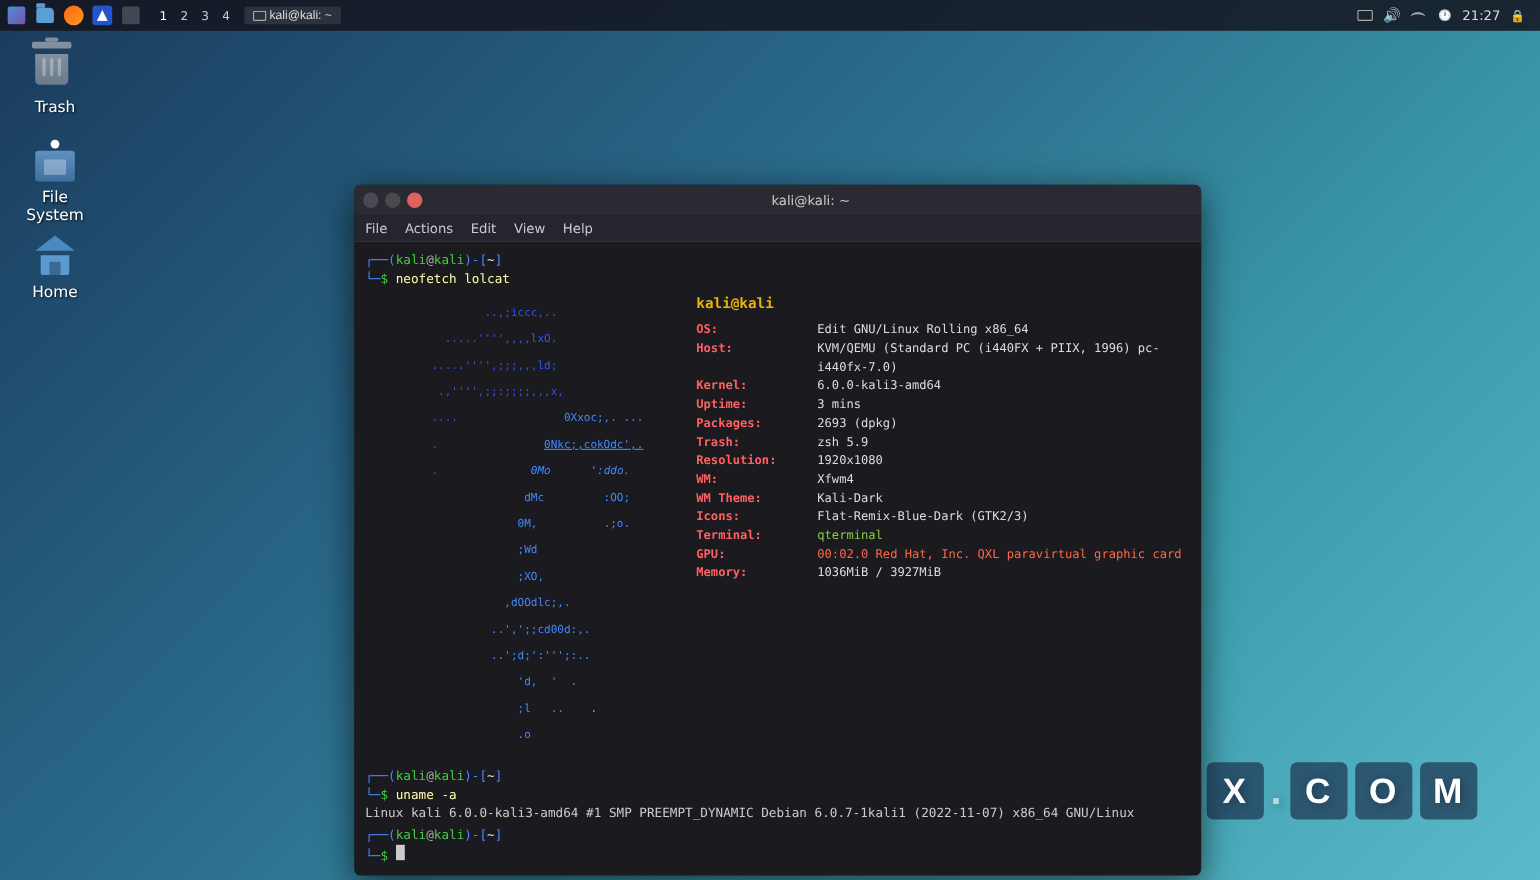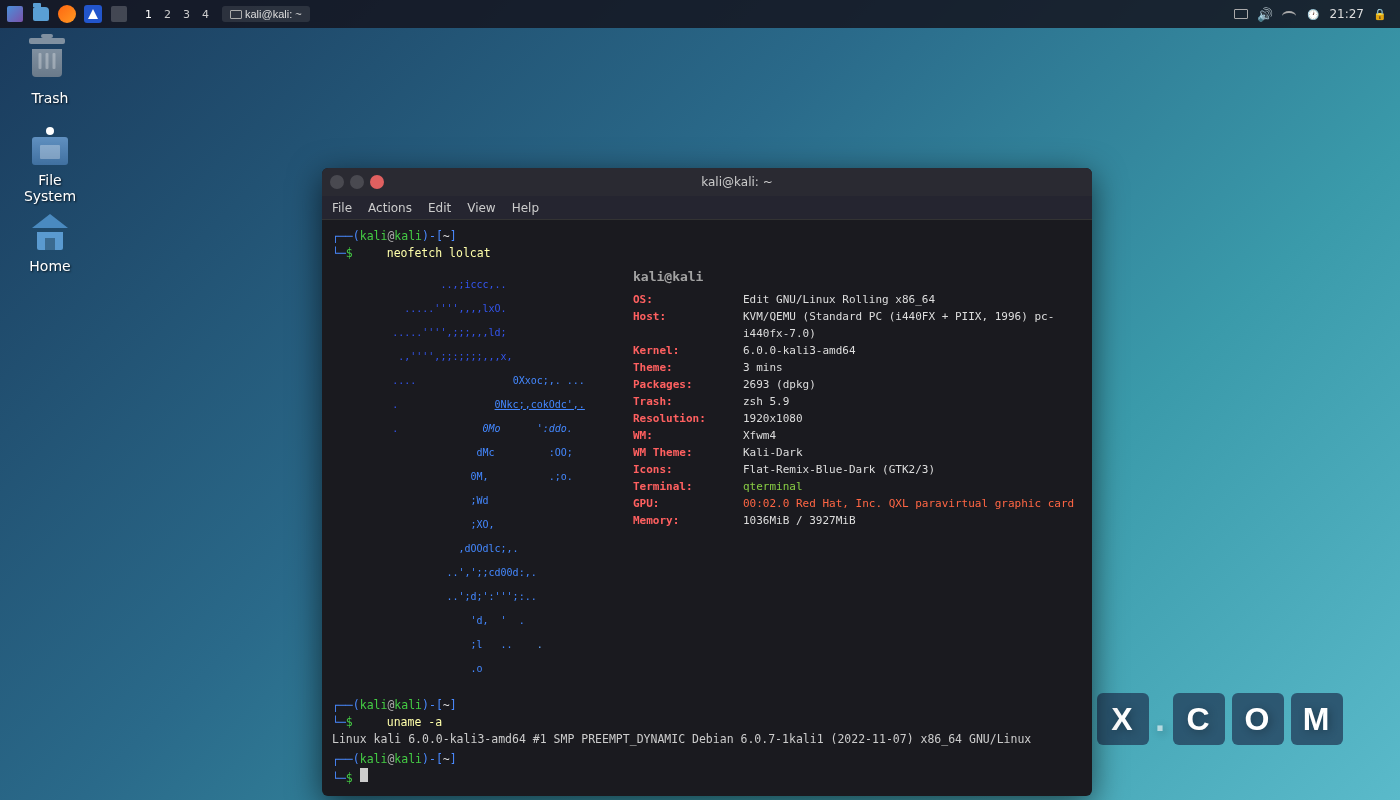--- a/index.html
+++ b/index.html
@@ -256,21 +256,21 @@
       font-size: 10px;
       line-height: 1.2;
       white-space: pre;
       color: #4a7aff;
     }
     .sysinfo {
       font-size: 11px;
       line-height: 1.55;
     }
     .sysinfo-title {
-      color: #a3a3a3;
+      color: #eab308;
       font-weight: bold;
       font-size: 13px;
       margin-bottom: 4px;
     }
     .sysinfo-row {
       display: flex;
       gap: 0;
     }
     .sysinfo-key {
       color: #ff6060;
@@ -286,21 +286,21 @@
       display: flex;
       align-items: baseline;
       gap: 0;
       color: #ccc;
       font-size: 11.5px;
       line-height: 1.5;
     }
     .prompt-user { color: #44cc44; }
     .prompt-host { color: #44cc44; }
     .prompt-arrow { color: #44cc44; }
-    .prompt-cmd { color: #ffffaa; margin-left: 27px; }
+    .prompt-cmd { color: #ffffaa; }
     .output-line { color: #ccc; padding-left: 14px; }
     .cursor-block {
       display: inline-block;
       width: 8px; height: 14px;
       background: #ccc;
       vertical-align: text-bottom;
       animation: blink 1s step-end infinite;
     }
     @keyframes blink { 50% { opacity: 0; } }
 
@@ -502,21 +502,21 @@
         </div>
         <div class="sysinfo-row">
           <span class="sysinfo-key">Host:</span>
           <span class="sysinfo-val">KVM/QEMU (Standard PC (i440FX + PIIX, 1996) pc-i440fx-7.0)</span>
         </div>
         <div class="sysinfo-row">
           <span class="sysinfo-key">Kernel:</span>
           <span class="sysinfo-val">6.0.0-kali3-amd64</span>
         </div>
         <div class="sysinfo-row">
-          <span class="sysinfo-key">Theme:</span>
+          <span class="sysinfo-key">Uptime:</span>
           <span class="sysinfo-val">3 mins</span>
         </div>
         <div class="sysinfo-row">
           <span class="sysinfo-key">Packages:</span>
           <span class="sysinfo-val">2693 (dpkg)</span>
         </div>
         <div class="sysinfo-row">
           <span class="sysinfo-key">Trash:</span>
           <span class="sysinfo-val">zsh 5.9</span>
         </div>

